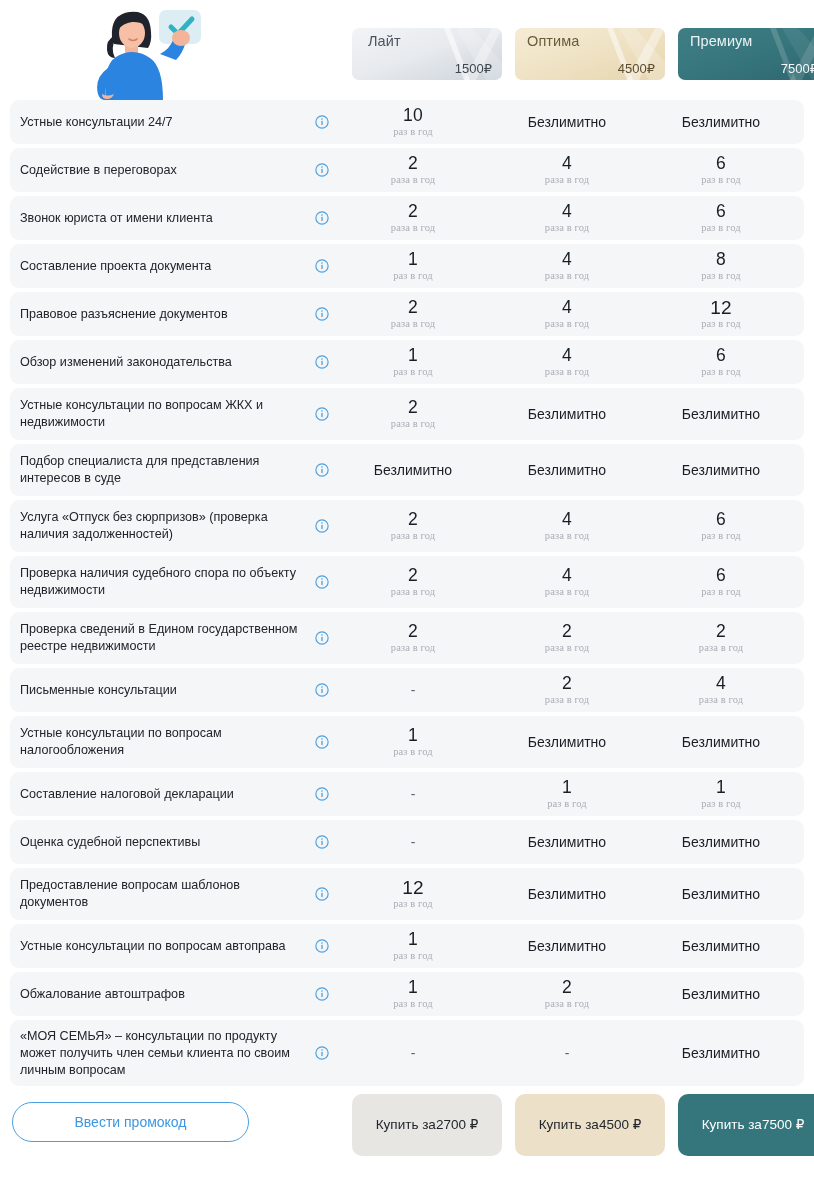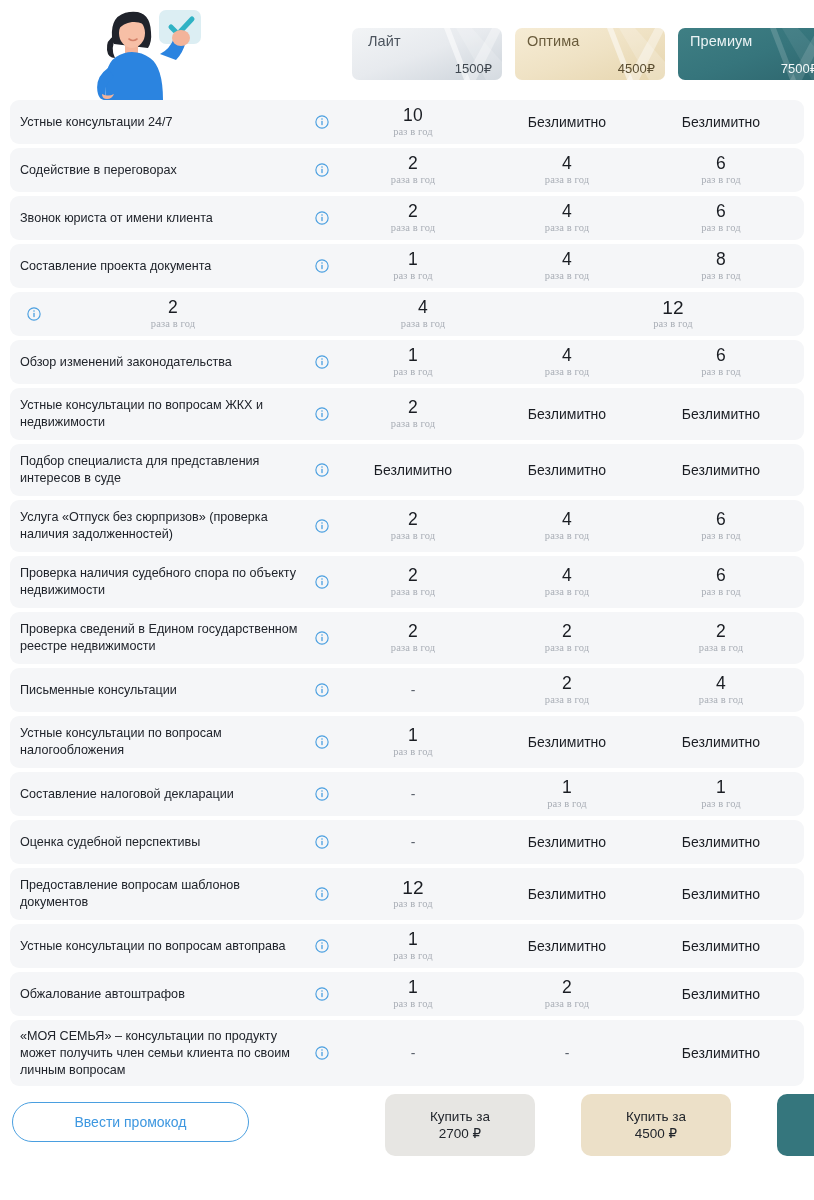--- a/index.html
+++ b/index.html
@@ -189,26 +189,24 @@
     gap: 13px;
   }
   .buy-btn {
     width: 150px;
     height: 62px;
     border: none;
     border-radius: 10px;
     font-family: inherit;
     cursor: pointer;
     display: flex;
-    flex-direction: column;
     align-items: center;
     justify-content: center;
     line-height: 1.28;
     padding: 4px;
-    margin-left: 33px;
   }
   .buy-label { font-size: 13.5px; }
   .buy-price { font-size: 13.5px; }
   .buy-lite { background: #e7e6e3; color: #22262c; }
   .buy-optima { background: #ece0c8; color: #22262c; }
   .buy-premium { background: #35767d; color: #ffffff; }
 </style>
 </head>
 <body>
 
@@ -361,20 +359,21 @@
       <div class="val">
         <div class="val-num">4</div>
         <div class="val-unit">раза в год</div>
       </div>
       <div class="val">
         <div class="val-num">8</div>
         <div class="val-unit">раз в год</div>
       </div>
     </div>
     <div class="row row-h1">
+      <div class="feature">Правовое разъяснение документов</div>
       <div class="info-cell">
         <svg class="info-icon" viewBox="0 0 16 16">
           <circle cx="8" cy="8" r="7" fill="none" stroke="#4a9fe0" stroke-width="1.3"></circle>
           <circle cx="8" cy="4.6" r="0.95" fill="#4a9fe0"></circle>
           <rect x="7.25" y="6.6" width="1.5" height="5" rx="0.7" fill="#4a9fe0"></rect>
         </svg>
       </div>
       <div class="val">
         <div class="val-num">2</div>
         <div class="val-unit">раза в год</div>

